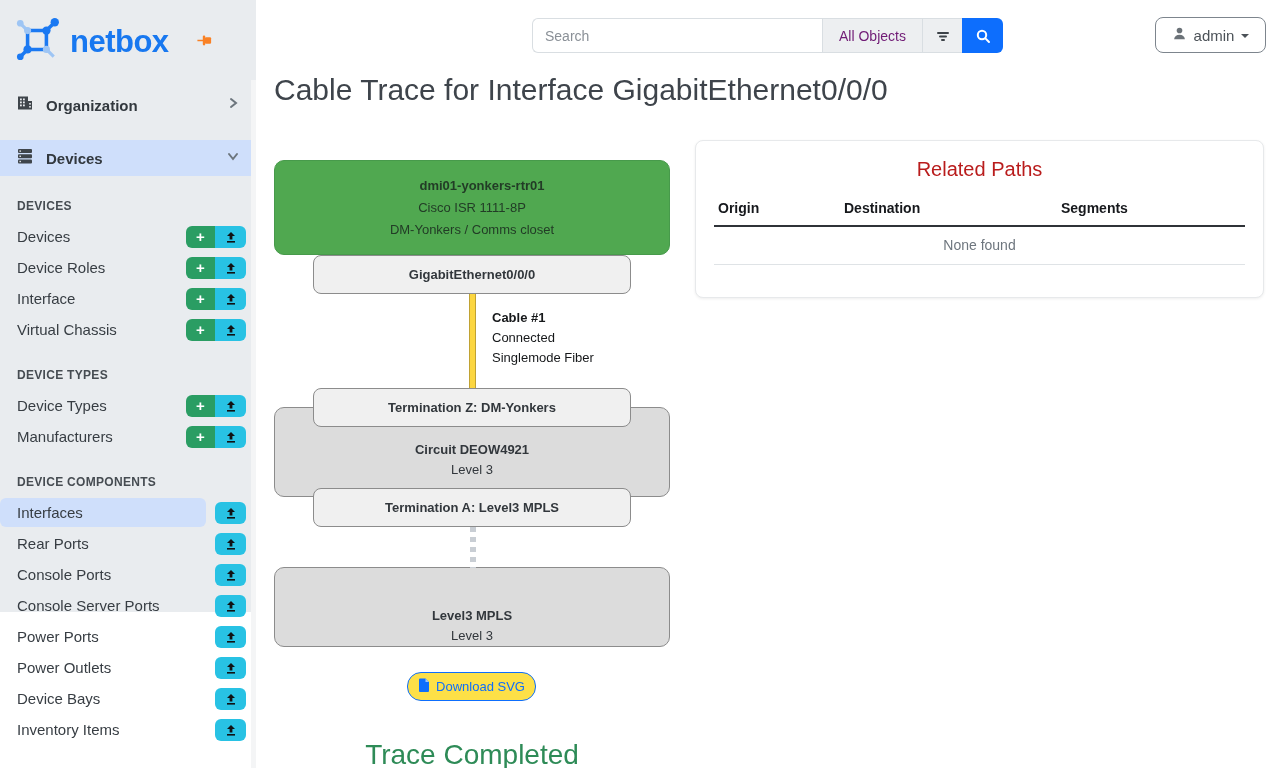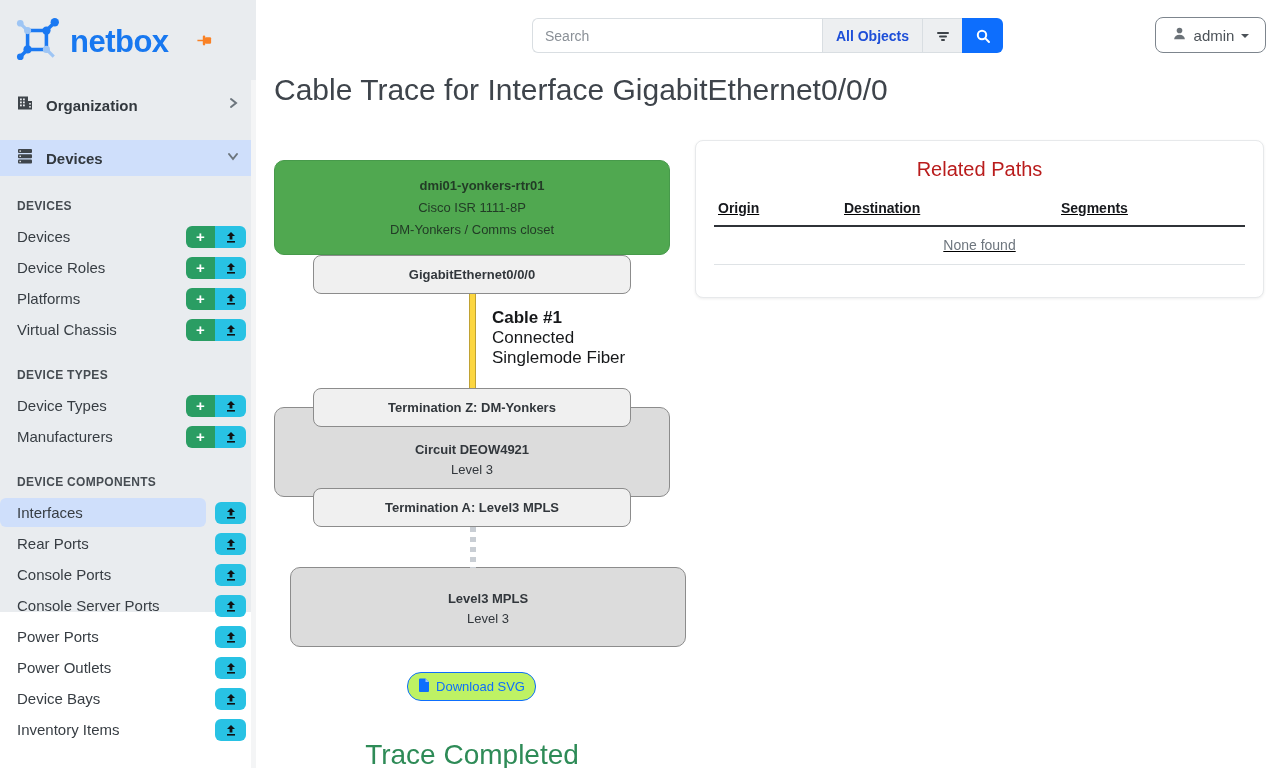--- a/index.html
+++ b/index.html
@@ -35,21 +35,21 @@
   .chev { flex:none; }
 
   
   .main { position:absolute; left:256px; top:0; width:1024px; height:768px; background:#fff; }
 
   .search-group { position:absolute; left:276px; top:18px; width:471px; height:35px; display:flex; }
   .search-input { width:290px; height:35px; border:1px solid #d9dee2; border-right:none;
     border-radius:6px 0 0 6px; padding:0 12px; font-size:14px; color:#212529; outline:none; }
   .search-input::placeholder { color:#8a9097; }
   .scope { width:100px; height:35px; background:#edeff1; border:1px solid #d9dee2; border-right:none;
-    display:flex; align-items:center; justify-content:center; font-size:14px; color:#1d4ed8; cursor:pointer;font-weight:bold; }
+    display:flex; align-items:center; justify-content:center; font-size:14px; color:#701a75; cursor:pointer; }
   .filter-btn { width:40px; height:35px; background:#edeff1; border:1px solid #d9dee2; border-right:none;
     display:flex; align-items:center; justify-content:center; cursor:pointer; }
   .search-btn { width:41px; height:35px; background:#0d6efd; border:none; border-radius:0 6px 6px 0;
     display:flex; align-items:center; justify-content:center; cursor:pointer; }
 
   .user-btn { position:absolute; left:899px; top:17px; width:111px; height:36px; background:#fff;
     border:1px solid #7d858d; border-radius:8px; display:flex; align-items:center; justify-content:center;
     gap:7px; cursor:pointer; font-size:15px; color:#4c5258; }
   .caret-down { width:0; height:0; border-left:4px solid transparent; border-right:4px solid transparent;
     border-top:4px solid #4c5258; margin-top:2px; }
@@ -63,40 +63,40 @@
     justify-content:center; gap:7px; color:#223c26; font-size:13px; z-index:1; }
   .node-green .nm { font-weight:700;margin-left:20px; }
   .subbox { position:absolute; left:57px; width:318px; height:39px; background:#f0f0f0;
     border:1px solid #8c8c8c; border-radius:8px; display:flex; align-items:center; justify-content:center;
     font-size:13px; font-weight:700; color:#32373c; z-index:3; }
   .iface-a { top:255px; }
   .term-z  { top:388px; }
   .term-a  { top:488px; }
   .cable-line { position:absolute; left:213px; top:286px; width:7px; height:102px; background:#fcd640;
     border-left:1px solid #c0a233; border-right:1px solid #c0a233; z-index:2; }
-  .cable-label { position:absolute; left:236px; top:308px; font-size:17px; color:#16181a; line-height:20px; z-index:4; }
+  .cable-label { position:absolute; left:236px; top:308px; font-size:13px; color:#16181a; line-height:20px; z-index:4; }
   .cable-label .cl1 { font-weight:700; }
   .bigbox { position:absolute; left:18px; width:396px; background:#dcdcdc; border:1px solid #8c8c8c;
     border-radius:10px; text-align:center; font-size:13px; color:#32373c; z-index:1; }
   .circuit { top:407px; height:90px; padding-top:32px; line-height:20px; }
-  .farbox  { top:567px; height:80px; padding-top:21px; line-height:20px;margin-left:16px; }
+  .farbox  { top:567px; height:80px; padding-top:38px; line-height:20px; }
   .bigbox .nm { font-weight:700; }
   .dashes { position:absolute; left:214px; top:527px; width:6px; height:41px; z-index:2;
     background:repeating-linear-gradient(to bottom,#c9ced4 0 5px,transparent 5px 10px); }
-  .dl-btn { position:absolute; left:151px; top:672px; width:129px; height:29px; background:#bef264;
+  .dl-btn { position:absolute; left:151px; top:672px; width:129px; height:29px; background:#fde047;
     border:1px solid #0d6efd; border-radius:14px; color:#0d6efd; font-size:13px; display:flex;
     align-items:center; justify-content:center; gap:6px; cursor:pointer; }
   .trace-done { position:absolute; left:18px; top:739px; width:396px; text-align:center;
     font-size:28px; color:#2e8b57; }
 
   
   .card { position:absolute; left:439px; top:140px; width:569px; height:158px; background:#fff;
     border:1px solid #e7e9eb; border-radius:8px; box-shadow:0 1px 3px rgba(0,0,0,.07); }
   .card-title { font-size:20px; font-weight:400; color:#b91c1c; padding:17px 18px 0 18px;text-align:center; }
-  .rp-table { margin:15px 18px 0 18px;text-decoration:underline; }
+  .rp-table { margin:15px 18px 0 18px; }
   .rp-head { display:grid; grid-template-columns:126px 217px 1fr; border-bottom:2px solid #2f3338; }
   .rp-head div { font-size:14px; font-weight:700; color:#16181c; padding:4px 4px 9px 4px; }
   .rp-empty { font-size:14px; color:#6e767e; padding:10px 4px 11px 4px; border-bottom:1px solid #dfe3e6;text-align:center; }
 </style>
 </head>
 <body>
 
 <aside class="sidebar">
   <div class="logo-row">
     <span>
@@ -197,21 +197,21 @@
       <button class="btn-add">+</button>
       <button class="btn-import">
           <svg width="12" height="12" viewBox="0 0 12 12" fill="#101214">
             <path d="M6,1 L10,5 H7.4 V8.6 H4.6 V5 H2 Z"></path>
             <rect x="2" y="10" width="8" height="1.6"></rect>
           </svg>
         </button>
     </span>
   </div>
   <div class="side-item">
-    <a class="side-link">Platforms</a>
+    <a class="side-link">Interface</a>
     <span class="btn-pair">
       <button class="btn-add">+</button>
       <button class="btn-import">
           <svg width="12" height="12" viewBox="0 0 12 12" fill="#101214">
             <path d="M6,1 L10,5 H7.4 V8.6 H4.6 V5 H2 Z"></path>
             <rect x="2" y="10" width="8" height="1.6"></rect>
           </svg>
         </button>
     </span>
   </div>

